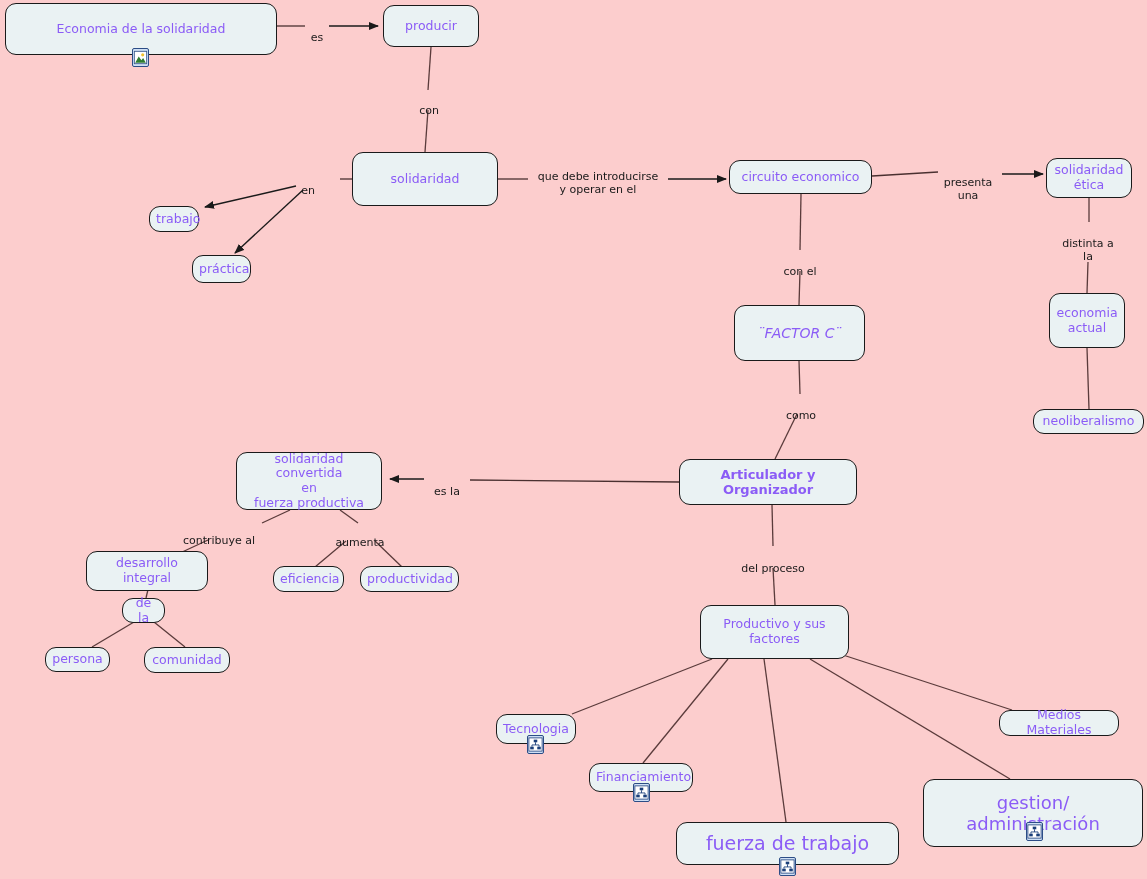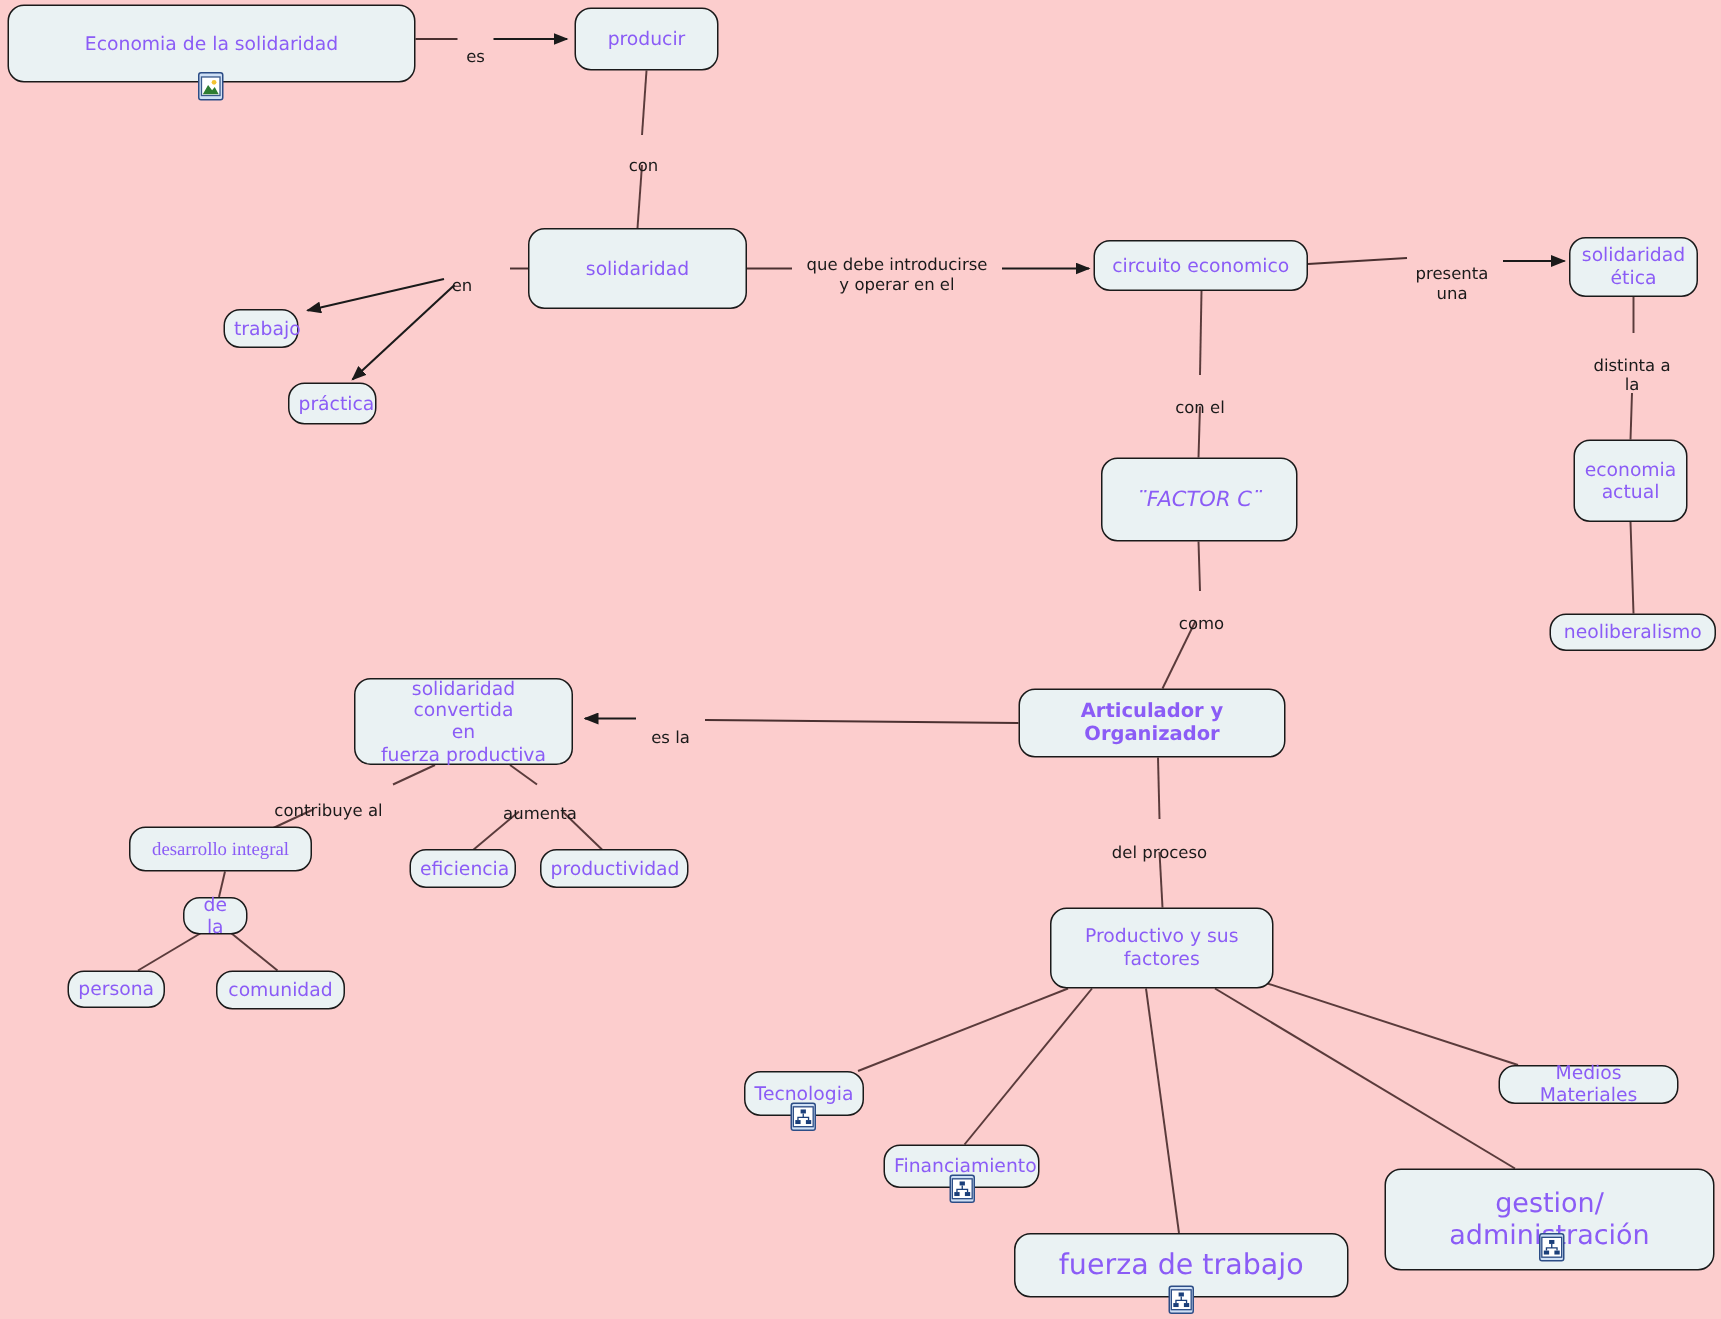--- a/index.html
+++ b/index.html
@@ -193,21 +193,21 @@
   <div class="node italic" style="left:734px; top:305px; width:131px; height:56px;">
     <span class="label">¨FACTOR C¨</span>
   </div>
 
   <div class="node" style="left:236px; top:452px; width:146px; height:58px;">
     <span class="label">solidaridad convertida
 en
 fuerza productiva</span>
   </div>
 
-  <div class="node" style="left:86px; top:551px; width:122px; height:30px;font-family:Liberation Serif, serif;">
+  <div class="node" style="left:86px; top:551px; width:122px; height:40px;">
     <span class="label">desarrollo integral</span>
   </div>
 
   <div class="node" style="left:122px; top:598px; width:43px; height:25px;">
     <span class="label">de la</span>
   </div>
 
   <div class="node" style="left:45px; top:647px; width:65px; height:25px;">
     <span class="label">persona</span>
   </div>

